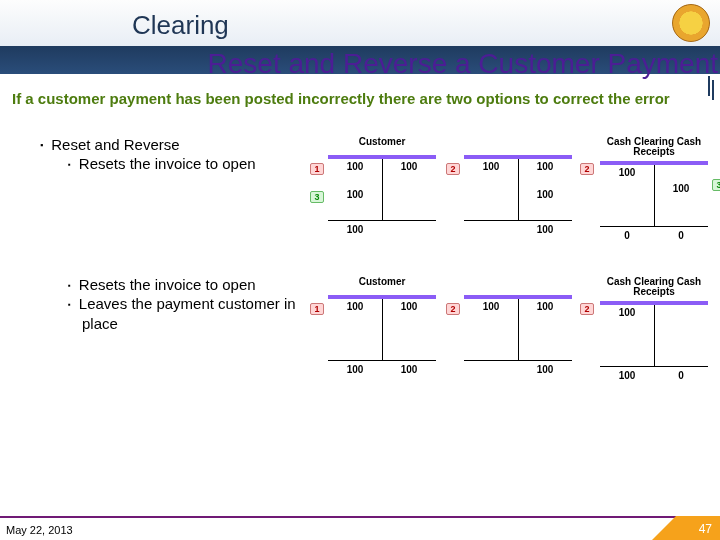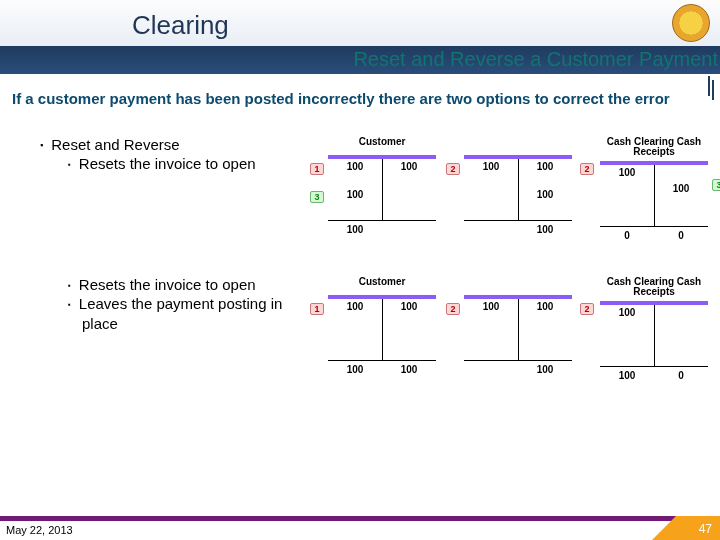--- a/index.html
+++ b/index.html
@@ -53,38 +53,38 @@
     color: #1f3655;
   }
   .seal {
     position: absolute; right: 10px; top: 4px;
     width: 38px; height: 38px; border-radius: 50%;
     background: radial-gradient(circle at 50% 50%, #f6d143 0 45%, #e9a62e 46% 70%, #c77f1a 71% 100%);
     border: 1px solid #a86a12;
   }
   .subtitle {
     position: absolute; right: 2px; top: 48px;
-    font-size: 20px;
-    color: #0f766e;
+    font-size: 28px;
+    color: #4c1d95;
   }
   .two-line {
     position: absolute; right: 4px; top: 76px;
     width: 4px; height: 28px;
   }
   .two-line .l1 { position:absolute; right:6px; top:0; width:2px; height:20px; background:#1f3b5f; }
   .two-line .l2 { position:absolute; right:2px; top:4px; width:2px; height:20px; background:#1f3b5f; }
 
   
   .content {
     position: absolute; left: 12px; top: 90px; right: 12px; bottom: 28px;
   }
   .intro {
     font-size: 15px;
     font-weight: 700;
-    color: #0c4a6e;
+    color: #4d7c0f;
     line-height: 1.25;
     margin-bottom: 26px;
   }
   .row {
     display: flex;
     align-items: flex-start;
     gap: 24px;
     margin-bottom: 34px;
   }
   .bullets {
@@ -159,21 +159,21 @@
   .bubble.r1 { background:#ffd6d6; color:#b00000; border-color:#c77; }
   .bubble.r2 { background:#ffd6d6; color:#b00000; border-color:#c77; }
   .bubble.g3 { background:#d8f6d8; color:#0a8a0a; border-color:#6b6; }
 
   
   .footer {
     position: absolute;
     left: 0; right: 0; bottom: 0;
     height: 24px;
     background: #fff;
-    border-top: 5px solid #701a75;
+    border-top: 2px solid #701a75;
   }
   .footer-left {
     position: absolute; left: 6px; bottom: 4px;
     font-size: 11px; color: #000;
   }
   .footer-corner {
     position: absolute; right: 0; bottom: 0;
     width: 44px; height: 24px;
     background: #f6a21b;
   }
@@ -264,21 +264,21 @@
           <div class="half">0</div>
           <div class="half">0</div>
         </div>
       </div>
     </div>
   </div>
 
   <div class="row">
     <div class="bullets">
       <div class="b2">Resets the invoice to open</div>
-      <div class="b2">Leaves the payment posting in place</div>
+      <div class="b2">Leaves the payment customer in place</div>
     </div>
 
     <div class="diagram">
       <div class="bubble r1" style="left:-18px; top:28px">1</div>
 
       <div class="tacc">
         <div class="title">Customer</div>
         <div class="cols">
           <div class="midline"></div>
           <div class="cell l" style="top:2px">100</div>

